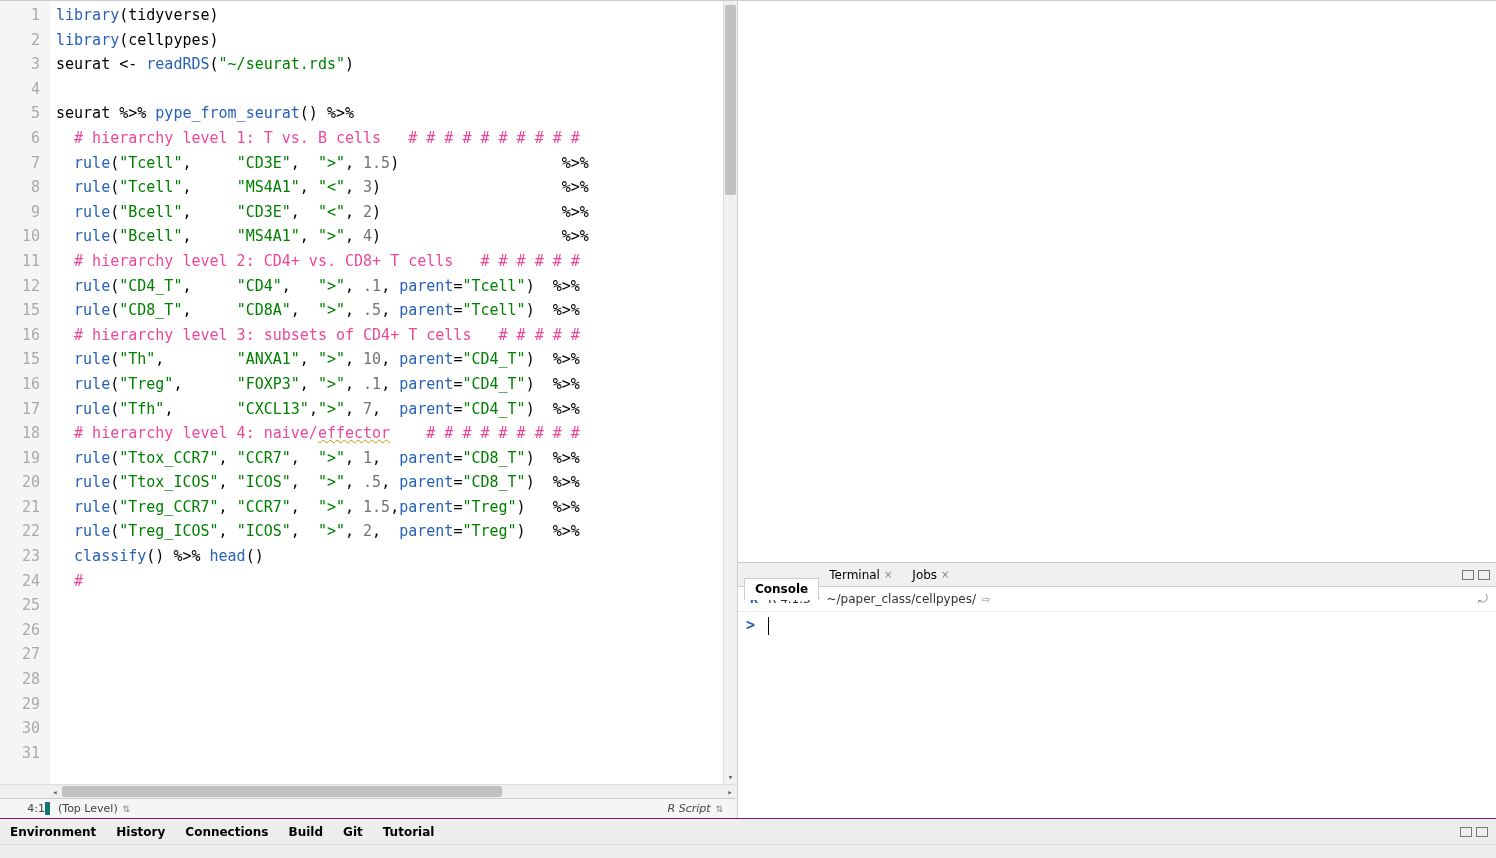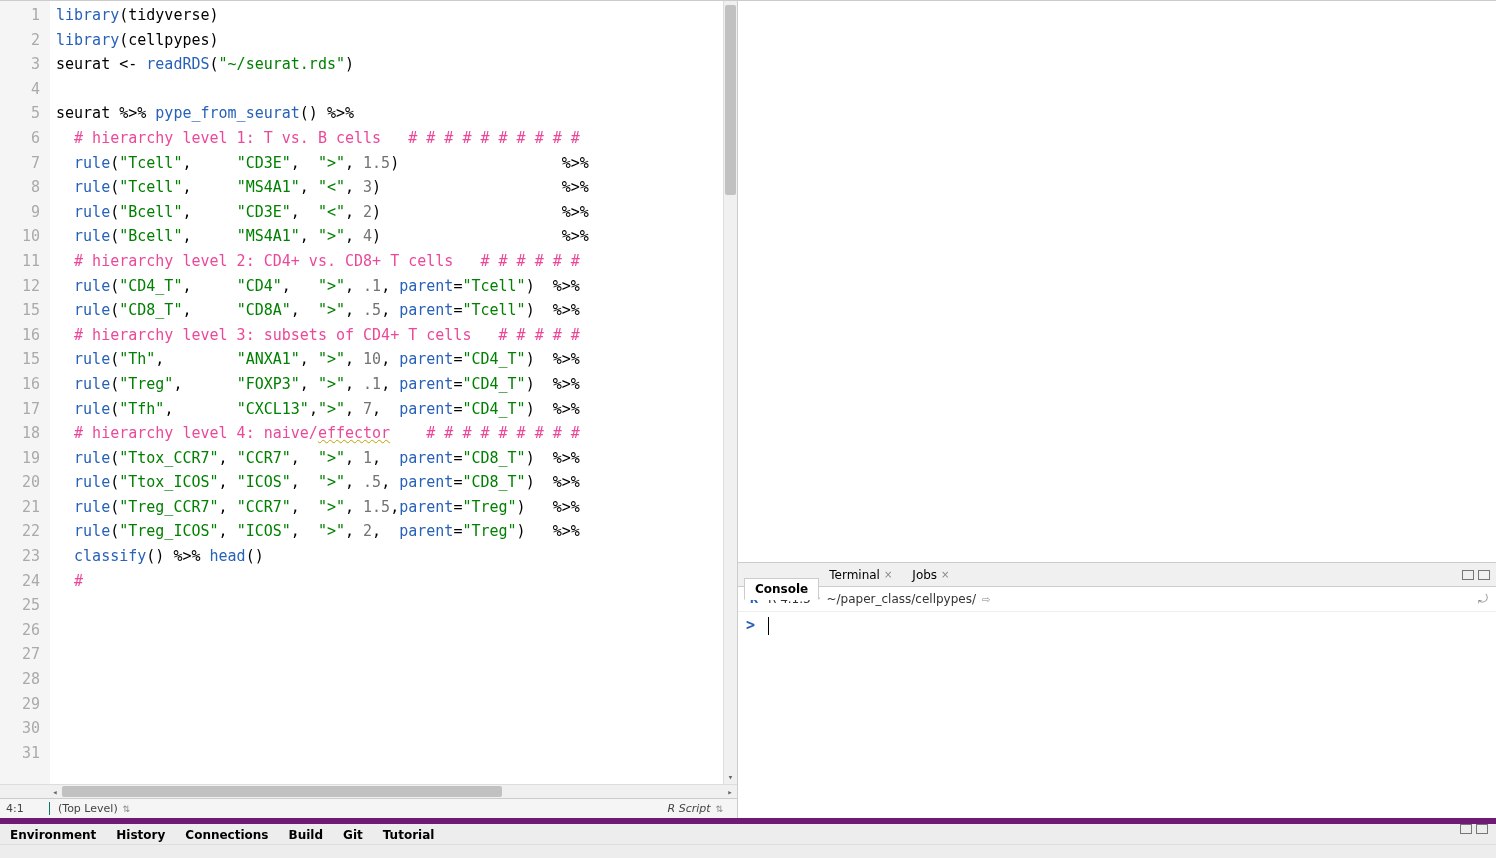--- a/index.html
+++ b/index.html
@@ -34,27 +34,27 @@
 .editor { flex: 1; padding: 2px 0 2px 6px; white-space: pre; line-height: 24.6px; font-size: 15px; overflow: hidden; }
 
 .scroll-v { position:absolute; right:0; top:0; width:14px; height:100%; background:#f0f0f0; border-left:1px solid #ddd; }
 .scroll-v-thumb { position:absolute; left:1px; right:1px; top:4px; height:190px; background:#c1c1c1; border-radius:2px; }
 .scroll-v-arrow { position:absolute; left:0; right:0; height:14px; display:flex; align-items:center; justify-content:center; font-size:9px; color:#666; }
 .scroll-h { height:14px; background:#f0f0f0; border-top:1px solid #ddd; display:flex; align-items:center; position:relative; }
 .scroll-h-thumb { position:absolute; left:62px; width:440px; top:1px; bottom:1px; background:#c1c1c1; border-radius:2px; }
 .scroll-h-arrow { width:14px; display:flex; align-items:center; justify-content:center; font-size:9px; color:#666; position:absolute; }
 
 .statusbar { height: 20px; background: #f5f5f5; border-top: 1px solid #ccc; display:flex; align-items:center; font-family:"Segoe UI","DejaVu Sans",sans-serif; font-size:11px; color:#444; padding: 0 6px; }
-.status-pos { width: 44px; text-align:left; border-right:1px solid #0f766e; }
+.status-pos { width: 44px; text-align:right; border-right:5px solid #0f766e; }
 .status-scope { padding:0 8px; flex:0 0 auto; }
 .status-spacer { flex:1; }
 .status-lang { padding:0 8px;font-style:italic; }
 .chev { font-size:9px; color:#888; margin-left:2px; }
 
-.bottom-tabs-row { height: 26px; background: #ededed; border-top: 6px solid #701a75; display:flex; align-items:flex-start; font-family:"Segoe UI","DejaVu Sans",sans-serif; font-size:12px; }
+.bottom-tabs-row { height: 26px; background: #ededed; border-top: 1px solid #701a75; display:flex; align-items:center; font-family:"Segoe UI","DejaVu Sans",sans-serif; font-size:12px; }
 .btab { padding: 4px 10px; cursor:pointer;font-weight:bold; }
 .btab.active { font-weight: bold; }
 .bottom-right-icons { margin-left:auto; padding-right:8px; display:flex; gap:4px; color:#666; }
 .bottom-strip { height: 14px; background:#ededed; border-top:1px solid #ddd; } 
 .str { color: #008000; }
 .num { color: #737373; }
 .com { color: #ec4899; }
 .sym { color: #000; }
 .fn { color: #2761b8; }
 .wavy { text-decoration: underline wavy #c0a000; text-decoration-thickness: 1px; }

